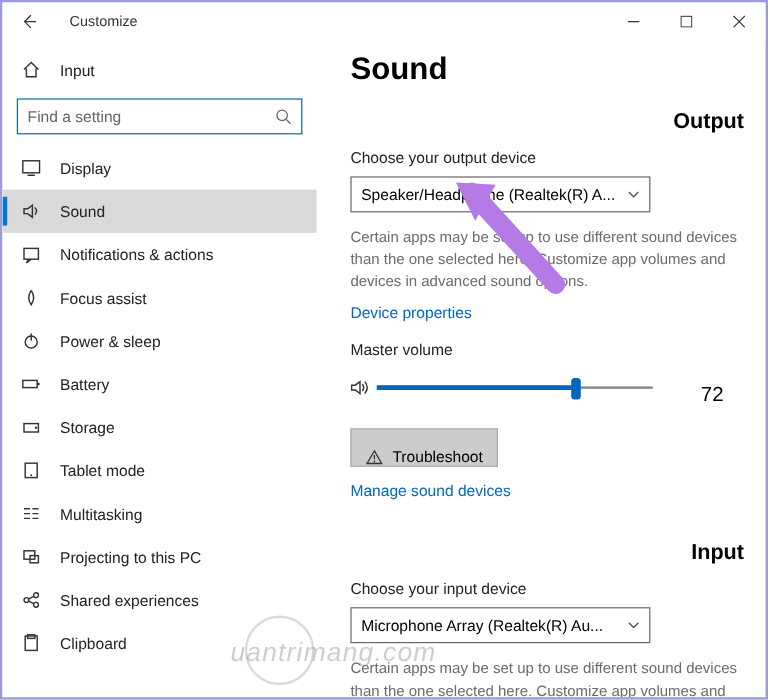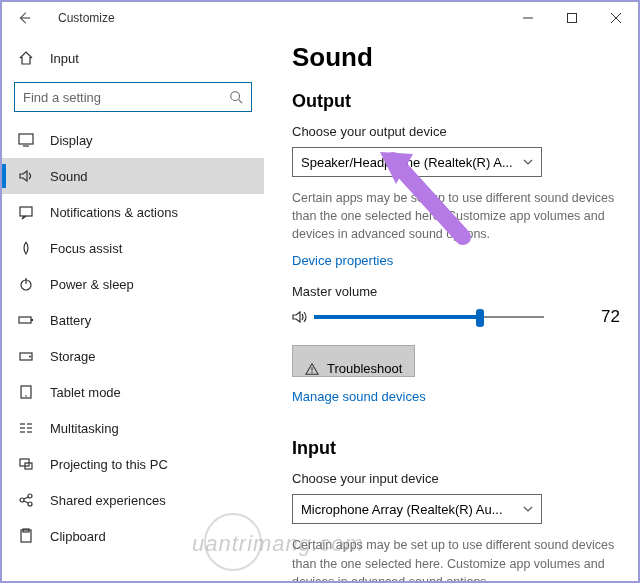--- a/index.html
+++ b/index.html
@@ -102,20 +102,21 @@
 }
 .h1 {
   font-size: 26px;
   font-weight: 600;
   margin-bottom: 18px;
 }
 .h2 {
   font-size: 18px;
   font-weight: 600;
   margin: 8px 0 12px 0;
+  text-align: right;
 }
 .label {
   font-size: 13px;
   margin-bottom: 8px;
   color: #222;
 }
 .select {
   width: 250px;
   height: 30px;
   border: 1px solid #666;
@@ -175,21 +176,21 @@
   top: 2px;
   left: 72%;
   margin-left: -4px;
   width: 8px; height: 18px;
   background: #0067c0;
   border-radius: 3px;
 }
 .volnum {
   font-size: 17px;
   width: 36px;
-  text-align: right;
+  margin-top: 12px;
 }
 .trouble {
   display: inline-flex;
   align-items: flex-end;
   height: 32px;
   padding: 0 12px;
   background: #ccc;
   border: 1px solid #aaa;
   font-size: 13px;
   margin-bottom: 12px;

